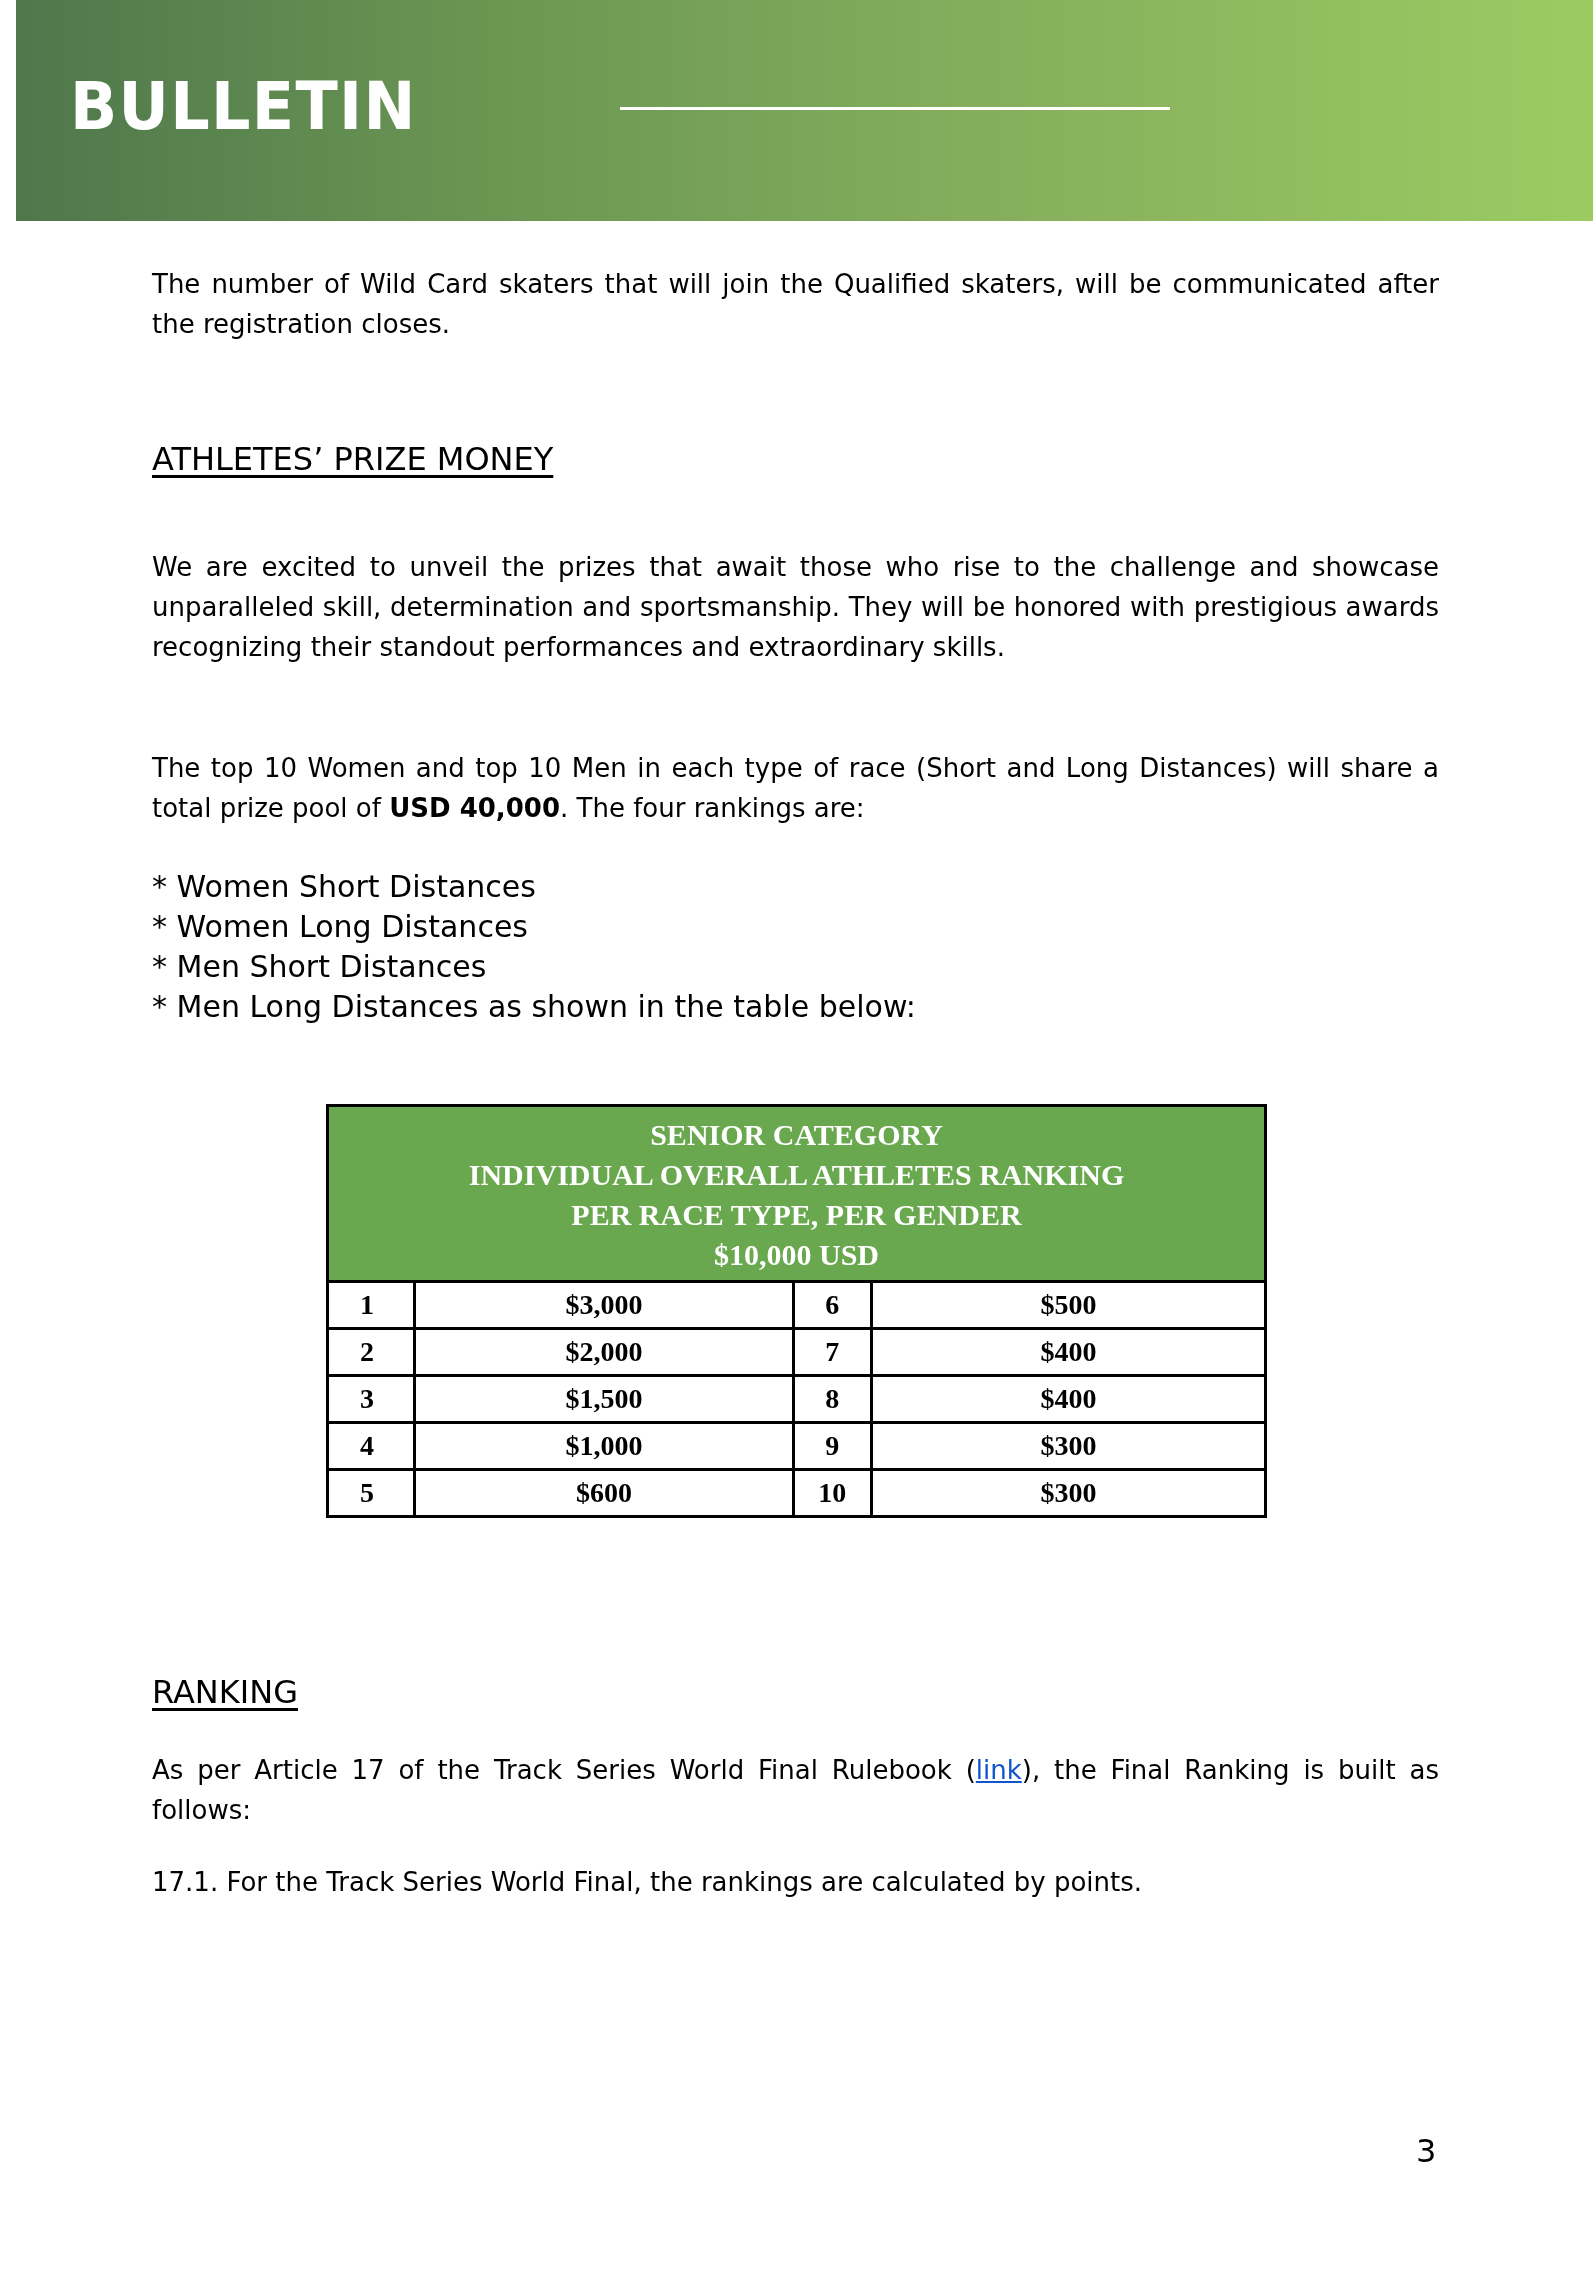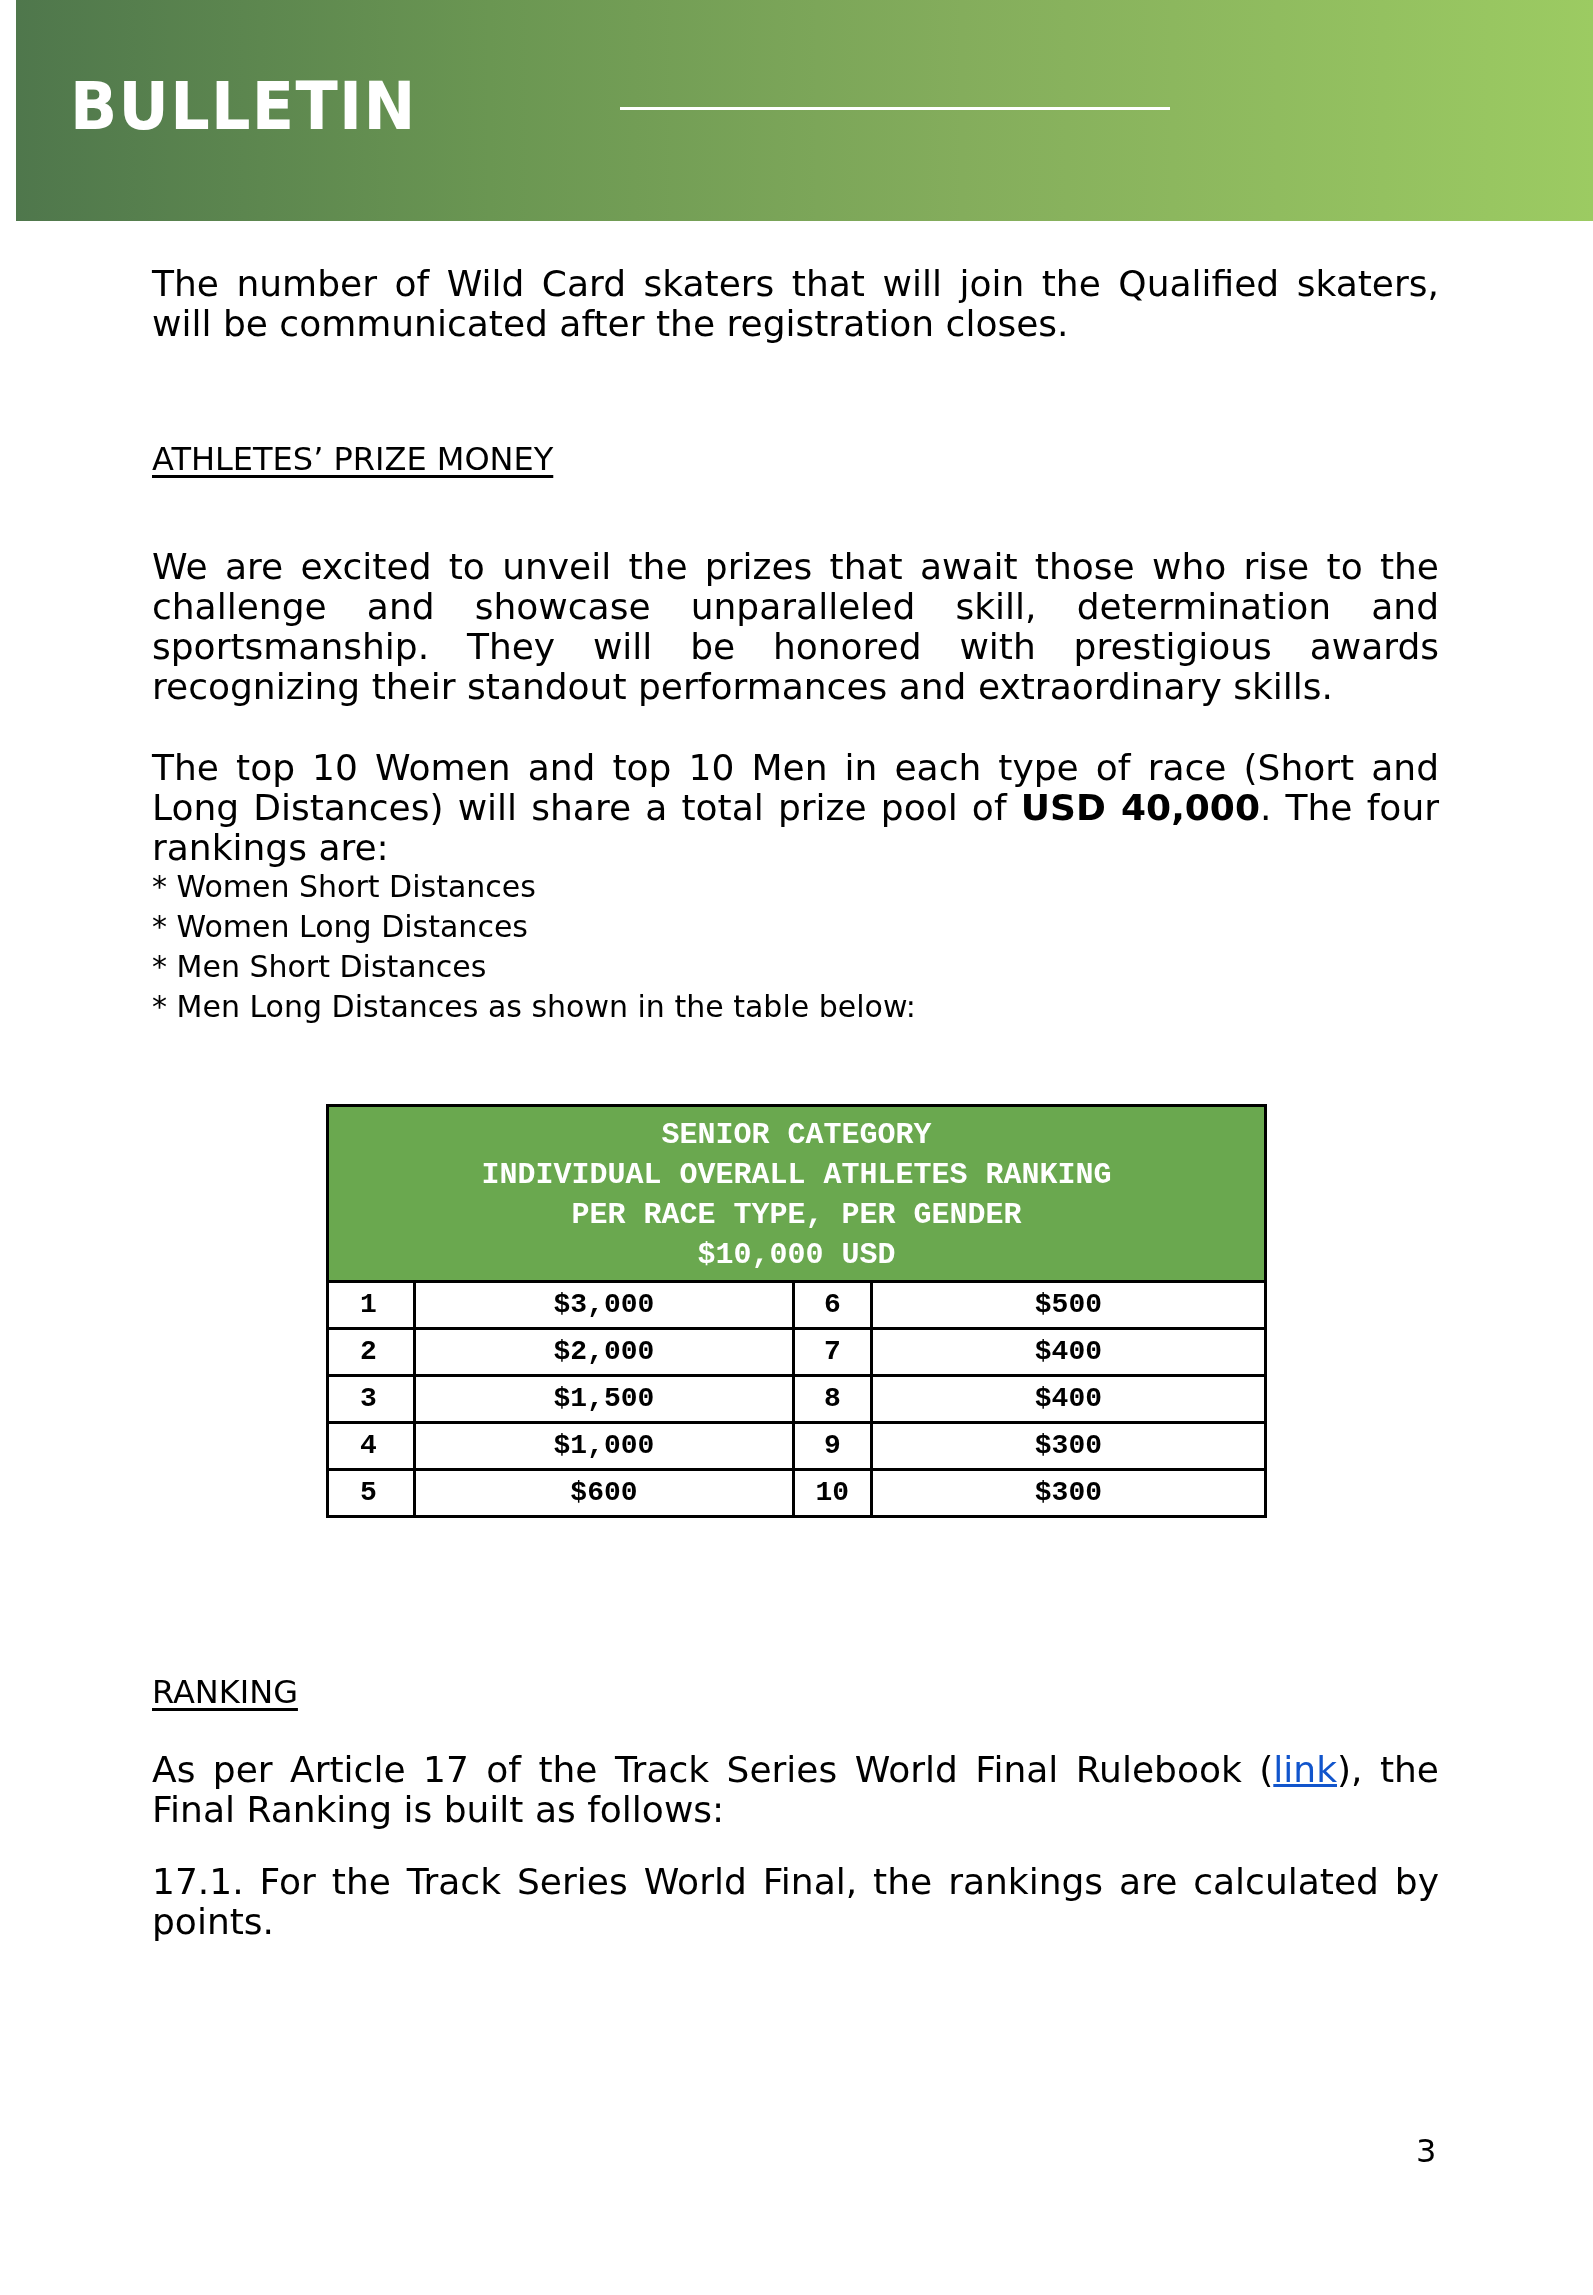--- a/index.html
+++ b/index.html
@@ -12,29 +12,29 @@
                 letter-spacing: 1.3px; transform: scaleY(1.05); line-height: 1; }
     .hrule { position: absolute; left: 604px; top: 107px; width: 550px; height: 2.6px; background: #fff; }
     .logo { position: absolute; left: 1223px; top: 51px; width: 322px; height: 116px; }
     .logo svg { position: absolute; left: 0; top: 0; }
     .logo .w1 { position: absolute; left: 129px; top: 9px; color: #fff; font-size: 42px;
                 font-family: "DejaVu Sans", sans-serif; font-weight: 300; letter-spacing: 1.9px; line-height: 1; }
     .logo .w2 { position: absolute; left: 126px; top: 51px; color: #fff; font-size: 53px;
                 font-family: "DejaVu Sans", sans-serif; font-weight: 700; letter-spacing: 1.3px; line-height: 1; }
 
     .content { position: absolute; left: 152px; width: 1287px; }
-    .para { font-size: 36px; line-height: 40px; text-align: justify; margin: 0; }
+    .para { font-size: 26px; line-height: 40px; text-align: justify; margin: 0; }
     .para.last-left { text-align-last: left; }
     .h2 { font-size: 32px; text-decoration: underline; text-underline-offset: 5.1px; margin: 0; line-height: 40px; }
     .list { font-size: 30px; line-height: 40px; margin: 0; padding: 0; list-style: none; }
     b { font-weight: 700; }
     .link { color: #1155cc; text-decoration: underline; }
 
     table.prize { position: absolute; left: 326px; top: 1104px; width: 941px; border-collapse: collapse;
-                  font-family: Liberation Mono, monospace; }
+                  font-family: Liberation Serif, serif; }
     table.prize td, table.prize th { border: 3.2px solid #000; }
     table.prize th { background: #6aa84f; color: #fff; font-weight: 700; font-size: 30px; line-height: 40px;
                      padding: 7.7px 0 5.1px 0; text-align: center; }
     table.prize td { height: 44px; font-size: 28px; font-weight: 700; text-align: center; padding: 0; }
     table.prize td.rank { text-align: left; padding-left: 31px; }
     .col1 { width: 86px; } .col2 { width: 375px; } .col3 { width: 77px; } .col4 { width: 390px; }
 
     .pagenum { position: absolute; left: 1416px; top: 2135px; font-size: 32px; line-height: 1; }
   </style>
 </head>

